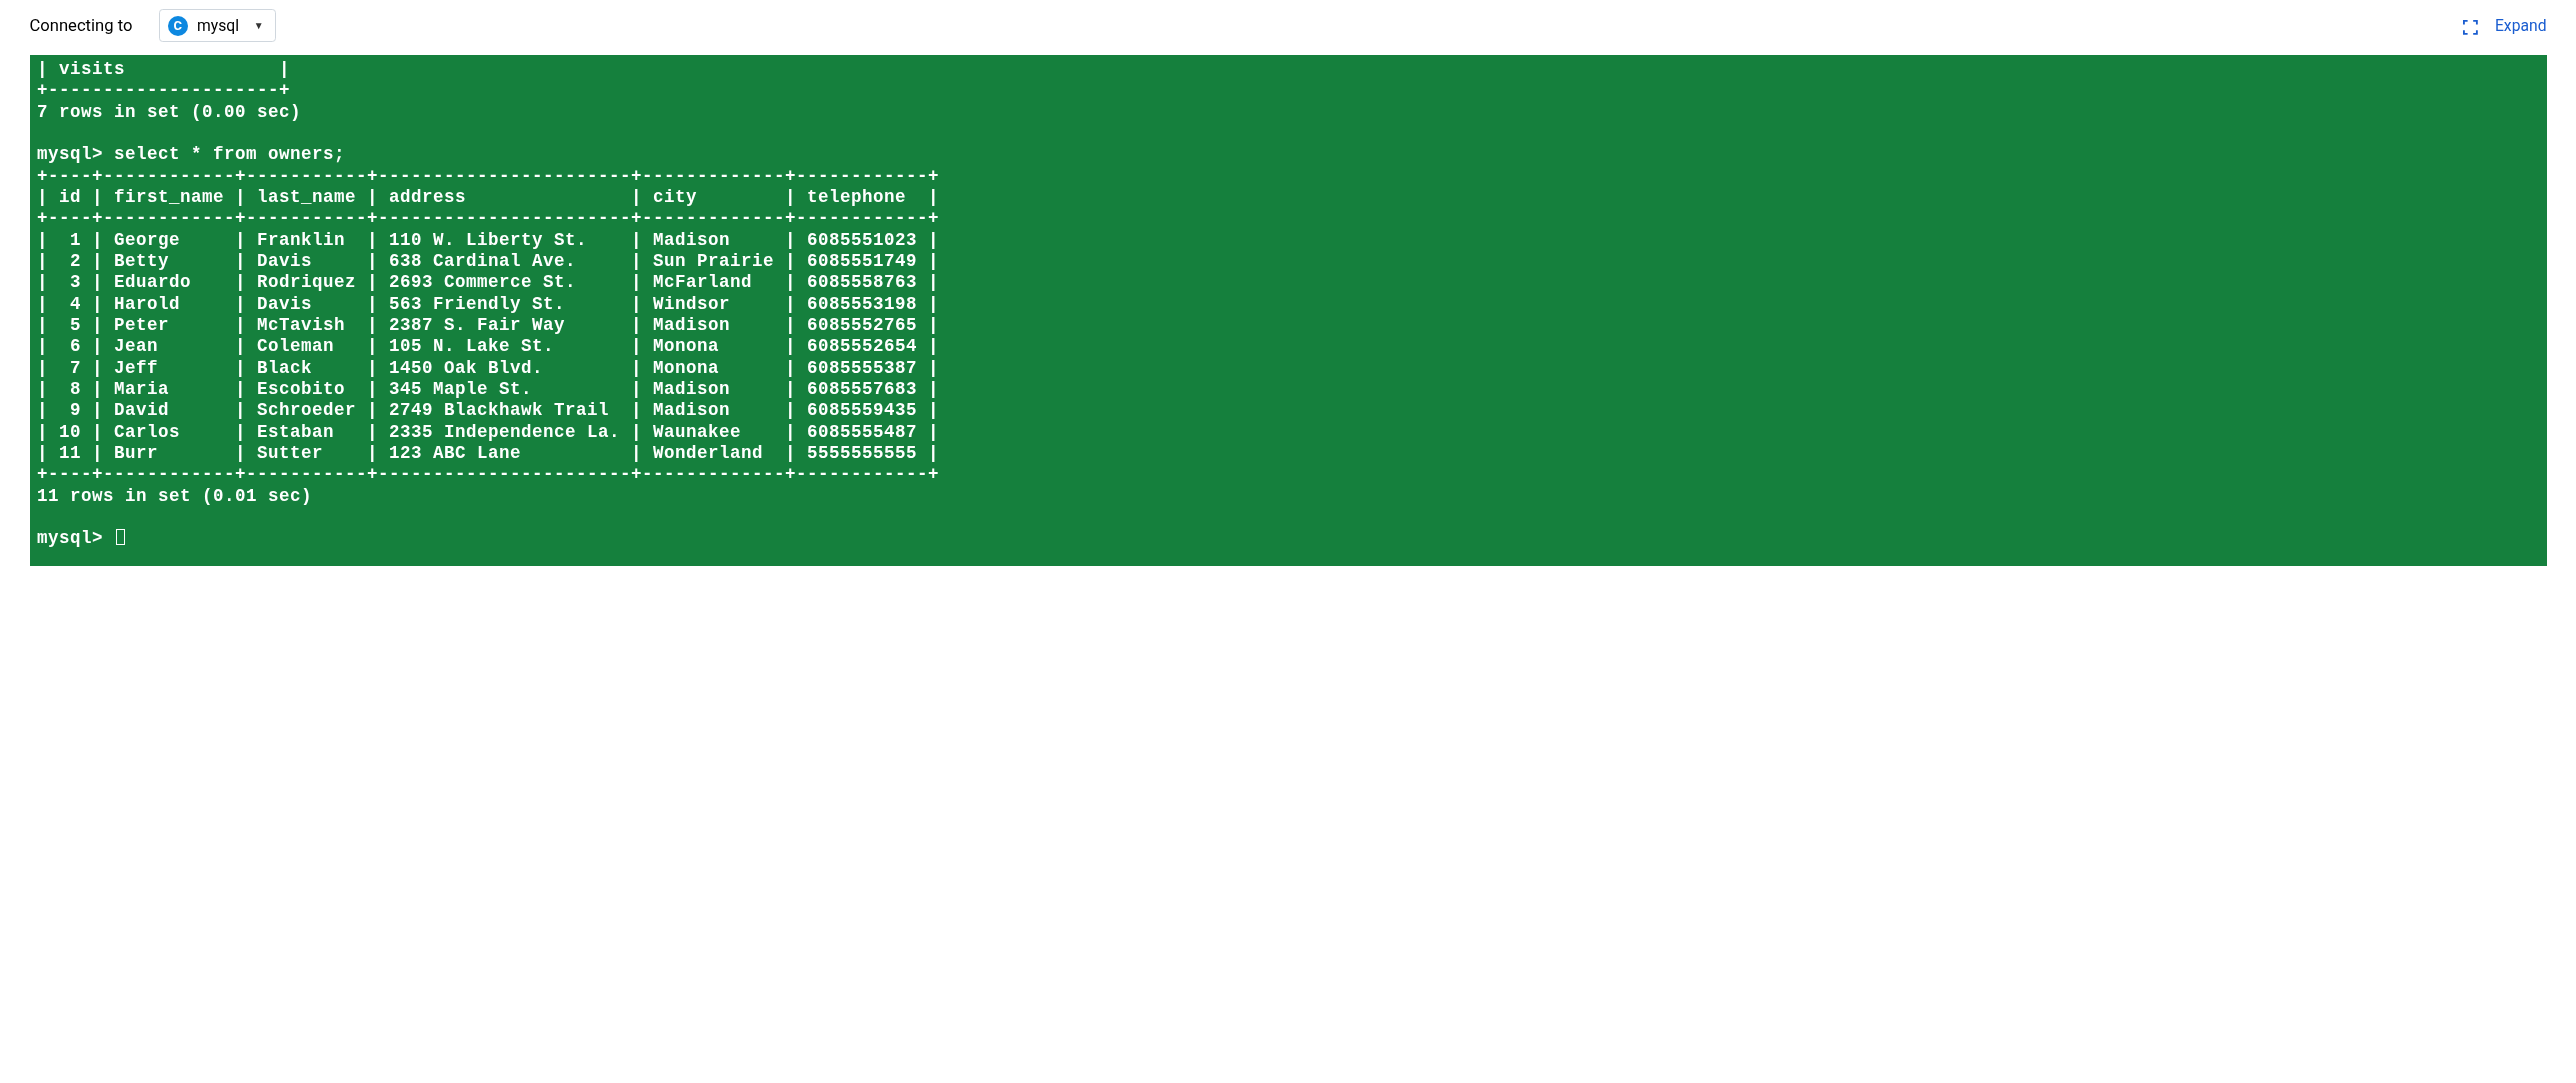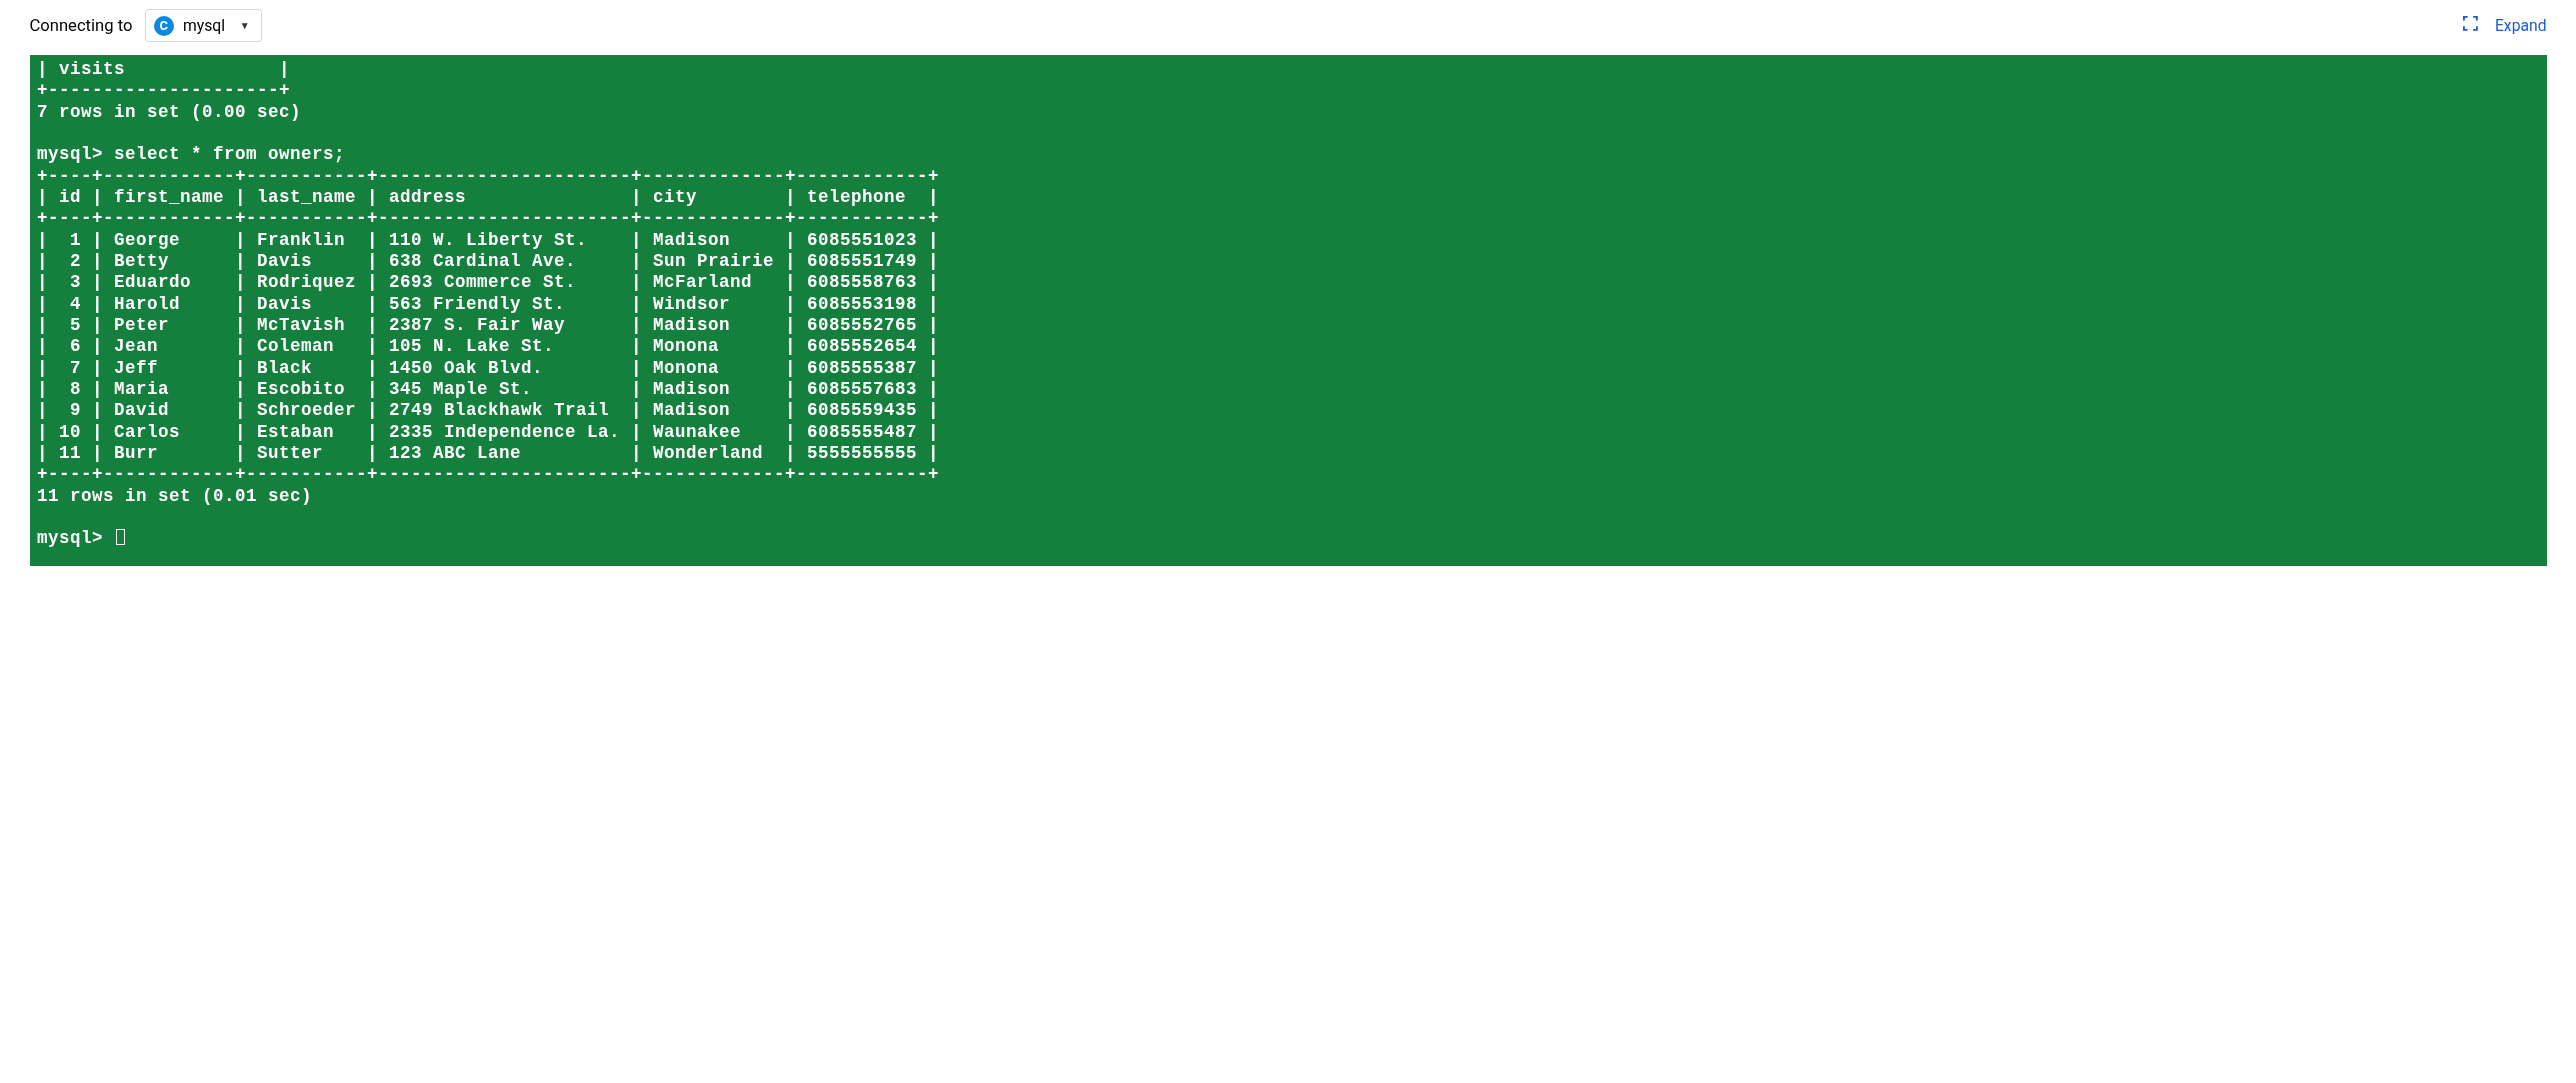--- a/index.html
+++ b/index.html
@@ -10,21 +10,21 @@
     }
     .header-bar {
       display: flex;
       align-items: center;
       justify-content: space-between;
       padding: 9.2px 29.5px 13px 29.5px;
     }
     .left-group {
       display: flex;
       align-items: center;
-      gap: 13px;
+      gap: 27px;
     }
     .connecting-label {
       font-size: 16.6px;
     }
     .db-selector {
       display: flex;
       align-items: center;
       gap: 9.2px;
       border: 0.9px solid #d0d7de;
       border-radius: 3.7px;
@@ -47,21 +47,21 @@
     .db-name {
       font-size: 15.7px;
     }
     .caret {
       font-size: 10px;
       margin-left: 5.5px;
       color: #333;
     }
     .expand-link {
       display: flex;
-      align-items: flex-start;
+      align-items: flex-end;
       gap: 17px;
       color: #1a5dd0;
       font-size: 15.7px;
       cursor: pointer;
       text-decoration: none;
     }
     .expand-icon svg { display: block; }
     .terminal {
       margin: 0 29.5px 14.8px 29.5px;
       background: #15803d;

